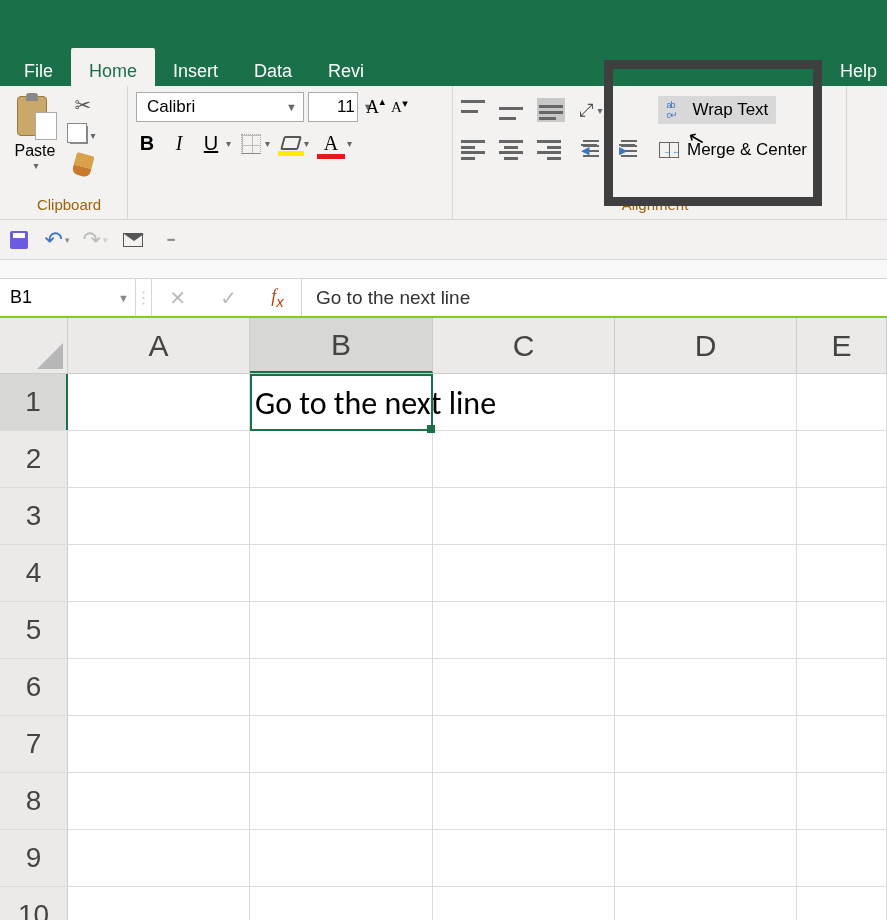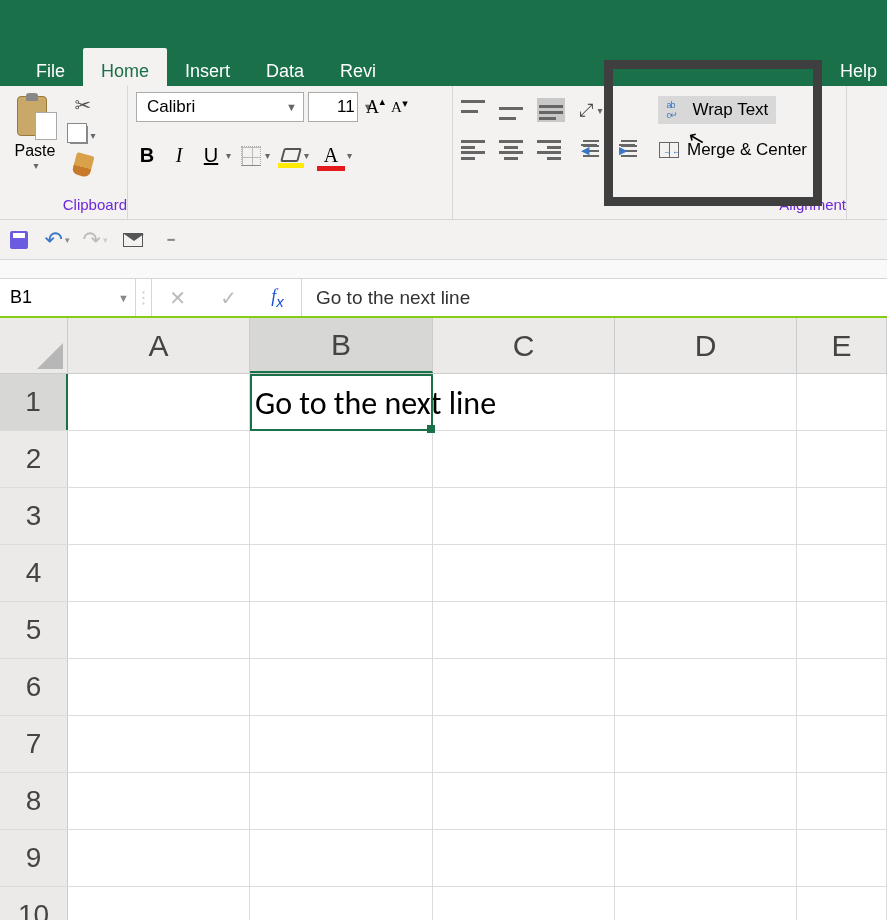--- a/index.html
+++ b/index.html
@@ -1,48 +1,48 @@
 <!DOCTYPE html>
 <html><head>
 <meta charset="utf-8">
 <style>
 * { box-sizing: border-box; margin: 0; padding: 0; font-family: "Segoe UI", Arial, sans-serif; }
 body { width: 887px; height: 920px; overflow: hidden; background: #fff; user-select: none; }
 
 .titlebar { height: 48px; background: #1a7048; }
 
-.tabs { height: 38px; background: #1a7048; display: flex; align-items: stretch; padding-left: 18px; }
+.tabs { height: 38px; background: #1a7048; display: flex; align-items: stretch; padding-left: 6px; }
 .tab { color: #fff; font-size: 18px; padding: 8px 18px 0 18px; display: flex; align-items: center; cursor: pointer; }
 .tab.active { background: #f3f2f1; color: #1a7048; font-weight: 400; border-radius: 2px 2px 0 0; }
 
 .ribbon { height: 134px; background: #f3f2f1; border-bottom: 1px solid #d6d6d6; display: flex; position: relative; }
 .group { border-right: 1px solid #d6d6d6; display: flex; flex-direction: column; position: relative; }
 .group-body { flex: 1; padding: 6px 8px 0 8px; }
-.group-label { text-align: right; font-size: 15px; color: #6d28d9; padding: 4px 0 6px 11px; position: relative; }
+.group-label { text-align: center; font-size: 15px; color: #a16207; padding: 4px 0 6px 11px; position: relative; }
 
 
 .g-clip { width: 128px; }
 .clip-top { display: flex; gap: 6px; align-items: flex-start; }
 .paste-big { display: flex; flex-direction: column; align-items: center; width: 54px; }
 .paste-icon-wrap { position: relative; width: 40px; height: 44px; margin-top: 2px; }
 .clipboard-shape { position:absolute; left:2px; top:2px; width:30px; height:40px; background:#c9a86a; border:1px solid #9a7a3a; border-radius:4px; }
 .clipboard-shape::before { content:""; position:absolute; top:-4px; left:8px; width:12px; height:8px; background:#888; border-radius:3px 3px 0 0; }
 .paste-paper { position:absolute; right:-2px; bottom:-2px; width:22px; height:28px; background:#fff; border:1px solid #aaa; }
 .paste-label { font-size: 16px; margin-top: 4px; }
 .clip-side { display: flex; flex-direction: column; gap: 4px; }
 .small-btn { width: 30px; height: 26px; display: flex; align-items: center; justify-content: center; position: relative; }
 .cut-icon { font-size: 20px; color: #555; }
 .copy-icon { width: 18px; height: 18px; border: 1px solid #888; background: #fff; position: relative; }
 .copy-icon::after { content: ""; position: absolute; left: -4px; top: -4px; width: 18px; height: 18px; border: 1px solid #888; background: #fff; }
 .brush-icon { width: 18px; height: 22px; background: linear-gradient(#d9a24a 60%, #c77a2a 60%); border-radius: 2px 2px 6px 6px; transform: rotate(15deg); }
 .tiny-drop { font-size: 10px; color: #666; margin-left: 2px; }
 
 
 .g-font { width: 325px; }
-.font-row { display: flex; align-items: center; gap: 4px; margin-bottom: 22px; }
+.font-row { display: flex; align-items: center; gap: 4px; margin-bottom: 10px; }
 .font-row2 { display: flex; align-items: center; gap: 10px; }
 .combo { background: #fff; border: 1px solid #ababab; height: 30px; display: flex; align-items: center; padding: 0 6px 0 10px; font-size: 17px; }
 .combo-drop { margin-left: auto; padding-left: 8px; color: #666; font-size: 11px; }
 .fontname { width: 168px; }
 .fontsize { width: 50px; padding-left: 28px; }
 .incdec { font-size: 18px; font-family: "Times New Roman", serif; padding: 2px 4px; position: relative; }
 .incdec sup { font-size: 11px; position: absolute; top: 0px; }
 .inc sup { right: -2px; }
 .dec sup { right: -2px; }
 .bold-b { font-weight: bold; font-size: 20px; width: 22px; text-align: center; }
@@ -108,21 +108,21 @@
 .spacer { height: 18px; background: #f9f9f9; }
 
 
 .fxbar { height: 40px; background: #fff; border-top: 1px solid #d6d6d6; border-bottom: 2px solid #84cc16; display: flex; align-items: stretch; }
 .namebox { width: 136px; border-right: 1px solid #d6d6d6; display: flex; align-items: center; padding: 0 8px 0 10px; font-size: 18px; position: relative; }
 .namebox .nbdrop { position:absolute; right:6px; color:#888; font-size:11px; }
 .fx-spacer { width: 16px; border-right: 1px solid #d6d6d6; display:flex; align-items:center; justify-content:center; color:#ccc; }
 .fx-btns { width: 150px; border-right: 1px solid #d6d6d6; display: flex; align-items: center; justify-content: space-around; }
 .fx-x { color: #bbb; font-size: 20px; }
 .fx-chk { color: #bbb; font-size: 20px; }
-.fx-fx { font-style: italic; font-family: "Times New Roman", serif; font-size: 18px; color: #1d4ed8; }
+.fx-fx { font-style: italic; font-family: "Times New Roman", serif; font-size: 18px; color: #c2410c; }
 .fx-input { flex: 1; padding: 0 14px; font-size: 19px; display: flex; align-items: center; color: #333; }
 
 
 .grid-wrap { position: relative; }
 .colheads { display: flex; height: 56px; border-bottom: 1px solid #ccc; }
 .selectall { width: 68px; background: #eceae8; border-right: 1px solid #ccc; position: relative; }
 .selectall::after { content:""; position:absolute; right:4px; bottom:4px; width:0; height:0; border-left:26px solid transparent; border-bottom:26px solid #b7b7b7; }
 .colhead { background: #eceae8; border-right: 1px solid #ccc; display: flex; align-items: center; justify-content: center; font-size: 30px; color: #444; }
 .colhead.sel { background: #d7d7d5; border-bottom: 2px solid #1a7048; }
 .cA { width: 182px; } .cB { width: 183px; } .cC { width: 182px; } .cD { width: 182px; } .cE { width: 90px; }

